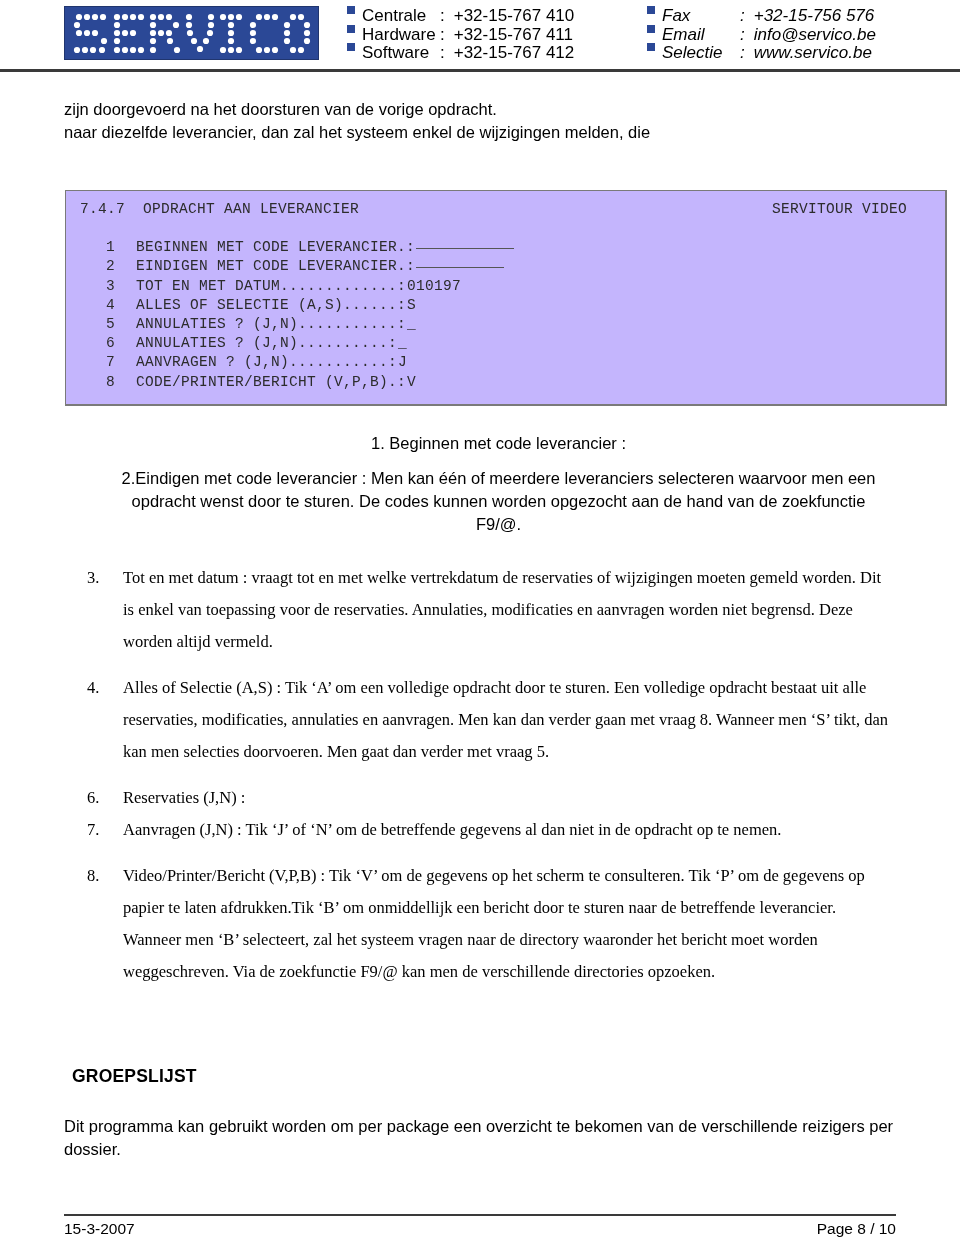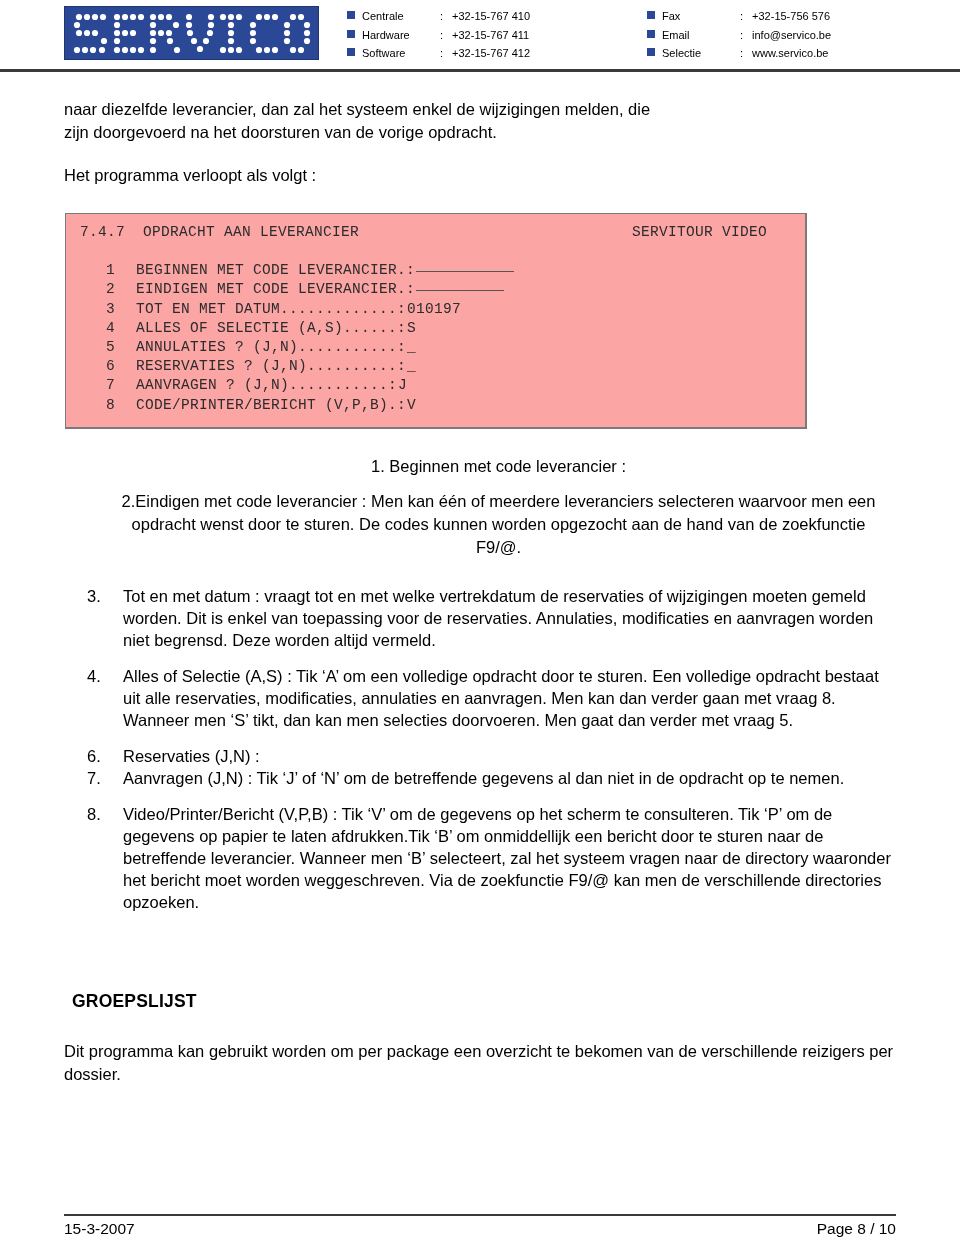--- a/index.html
+++ b/index.html
@@ -48,25 +48,25 @@
     margin-left: 28px;
     display: flex;
     flex: 1 1 auto;
     padding-top: 1px;
   }
   .contact-col {
     display: flex;
     flex-direction: column;
   }
   .contact-col.col-left { width: 300px; }
-  .contact-col.col-right { width: 290px; }
+  .contact-col.col-right { width: 290px; font-style: italic; }
   .contact-row {
     display: flex;
-    align-items: center;
-    font-size: 11px;
+    align-items: flex-start;
+    font-size: 17px;
     line-height: 18.5px;
     white-space: nowrap;
   }
   .c-bullet {
     display: inline-block;
     width: 8px;
     height: 8px;
     background: #2b4896;
     margin-right: 7px;
     flex: 0 0 auto;
@@ -103,22 +103,22 @@
   .spacer-20 { height: 20px; }
   .spacer-14 { height: 14px; }
   .spacer-50 { height: 50px; }
 
   .intro-block { margin-top: 28px; }
 
   
   .terminal {
     margin-top: 26px;
     margin-left: 1px;
-    width: 742px;
-    background: #fca5a5;
+    width: 882px;
+    background: #c4b5fd;
     border: 1px solid #7a7a7a;
     border-right-width: 2px;
     border-bottom-width: 2px;
     padding: 9px 0 12px 0;
     font-family: "Liberation Mono", "DejaVu Sans Mono", monospace;
     font-size: 14.5px;
     line-height: 19.2px;
     color: #2c2c2c;
     letter-spacing: 0.3px;
   }
@@ -160,21 +160,22 @@
     font-size: 16.5px;
     line-height: 23px;
   }
   .li-flush { margin: 12px; text-align: center; }
 
   .li-hang {
     margin: 0;
     padding-left: 59px;
     text-indent: -36px;
     font-size: 16.5px;
-    line-height: 22px;
+    line-height: 32px;
+    font-family: Liberation Serif, serif;
   }
   .li-hang .num {
     display: inline-block;
     width: 36px;
     text-indent: 0;
   }
 
   
   .section-heading {
     font-size: 17.5px;
@@ -346,27 +347,26 @@
         </div>
       </div>
     </div>
   </div>
   <div class="header-rule"></div>
 </div>
 
 <div class="page">
 
   <div class="intro-block">
+    <p class="para">zijn doorgevoerd na het doorsturen van de vorige opdracht.</p>
     <p class="para">naar diezelfde leverancier, dan zal het systeem enkel de wijzigingen melden, die</p>
-    <p class="para">zijn doorgevoerd na het doorsturen van de vorige opdracht.</p>
   </div>
 
   <div class="spacer-20"></div>
 
-  <p class="para">Het programma verloopt als volgt :</p>
 
   <div class="terminal">
     <div class="term-titlerow">
       <span class="term-title">7.4.7  OPDRACHT AAN LEVERANCIER</span>
       <span class="term-right">SERVITOUR VIDEO</span>
     </div>
     <div class="term-gap"></div>
 
     <div class="term-line">
       <span class="tl-num">1</span>
@@ -400,21 +400,21 @@
 
     <div class="term-line">
       <span class="tl-num">5</span>
       <span class="tl-label">ANNULATIES ? (J,N)...........</span>
       <span class="tl-colon">:</span>
       <span class="tl-val">_</span>
     </div>
 
     <div class="term-line">
       <span class="tl-num">6</span>
-      <span class="tl-label">RESERVATIES ? (J,N)..........</span>
+      <span class="tl-label">ANNULATIES ? (J,N)..........</span>
       <span class="tl-colon">:</span>
       <span class="tl-val">_</span>
     </div>
 
     <div class="term-line">
       <span class="tl-num">7</span>
       <span class="tl-label">AANVRAGEN ? (J,N)...........</span>
       <span class="tl-colon">:</span>
       <span class="tl-val">J</span>
     </div>

